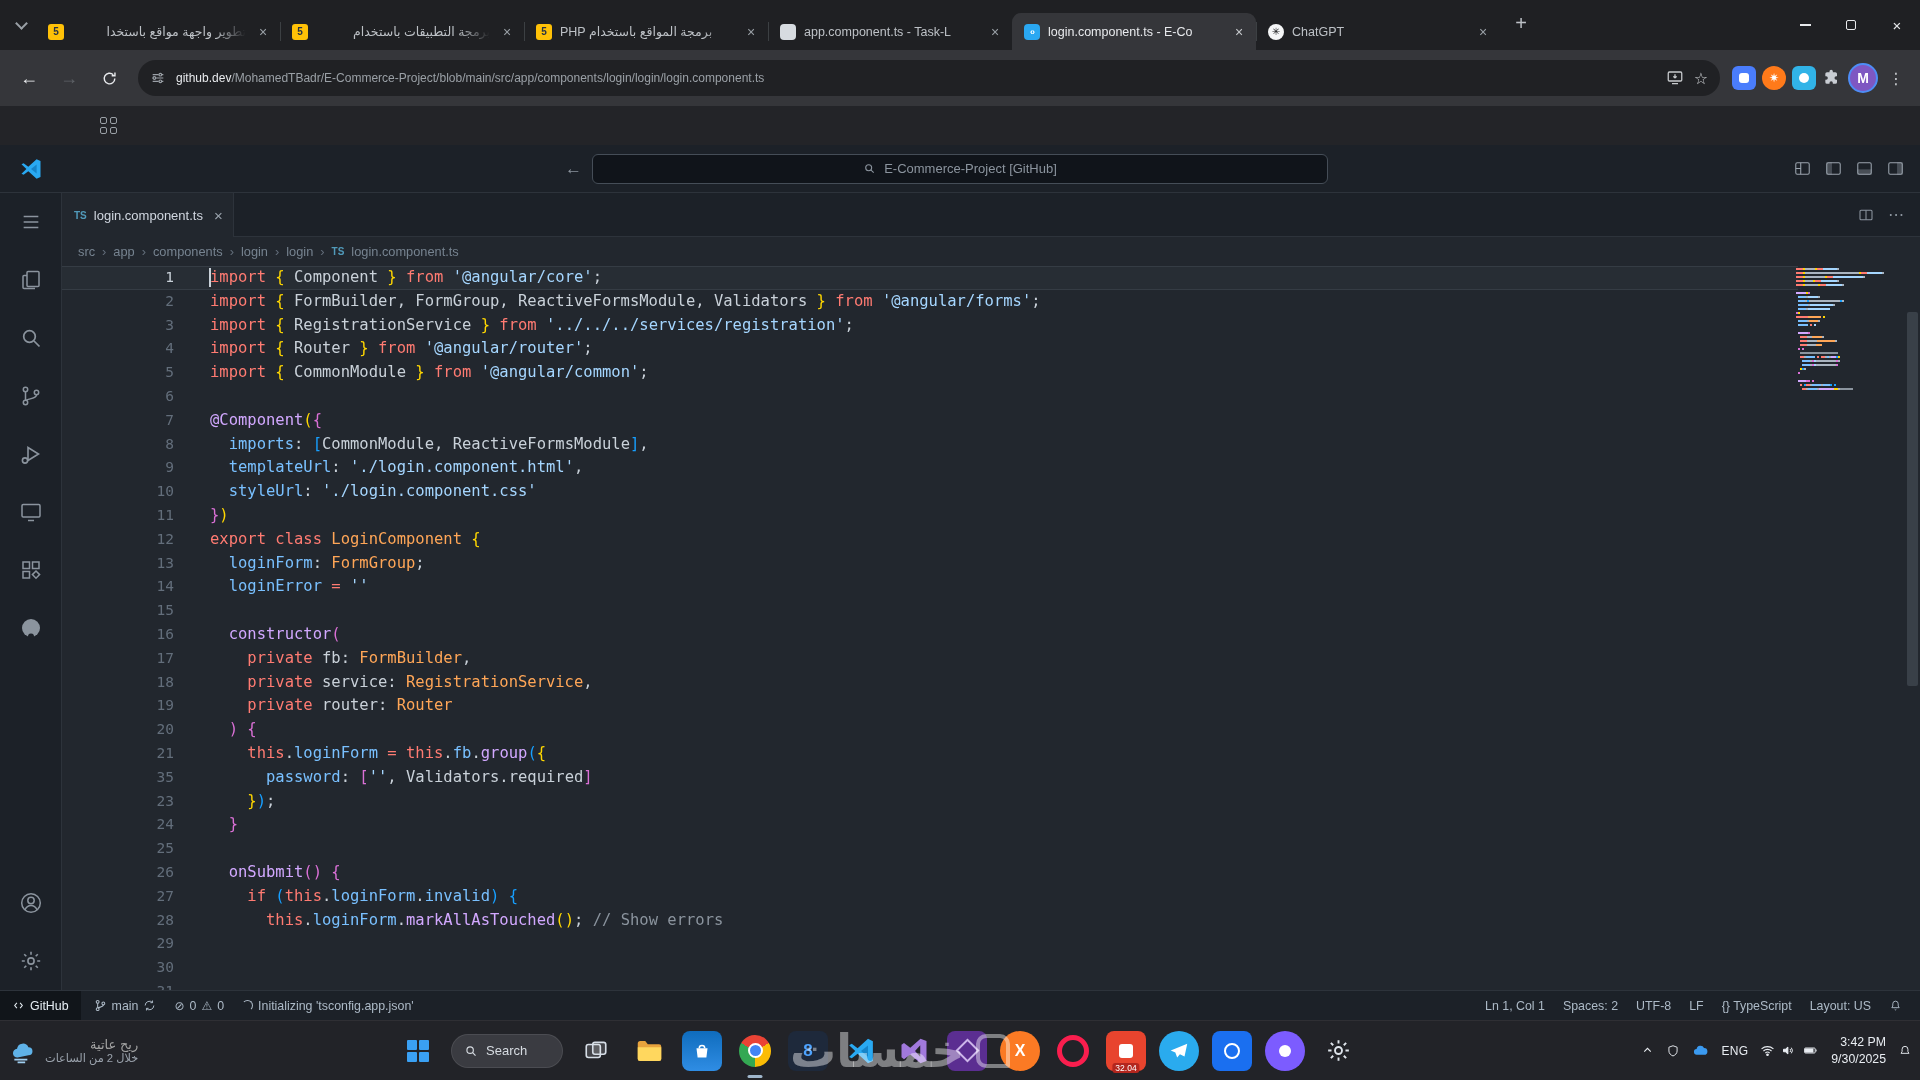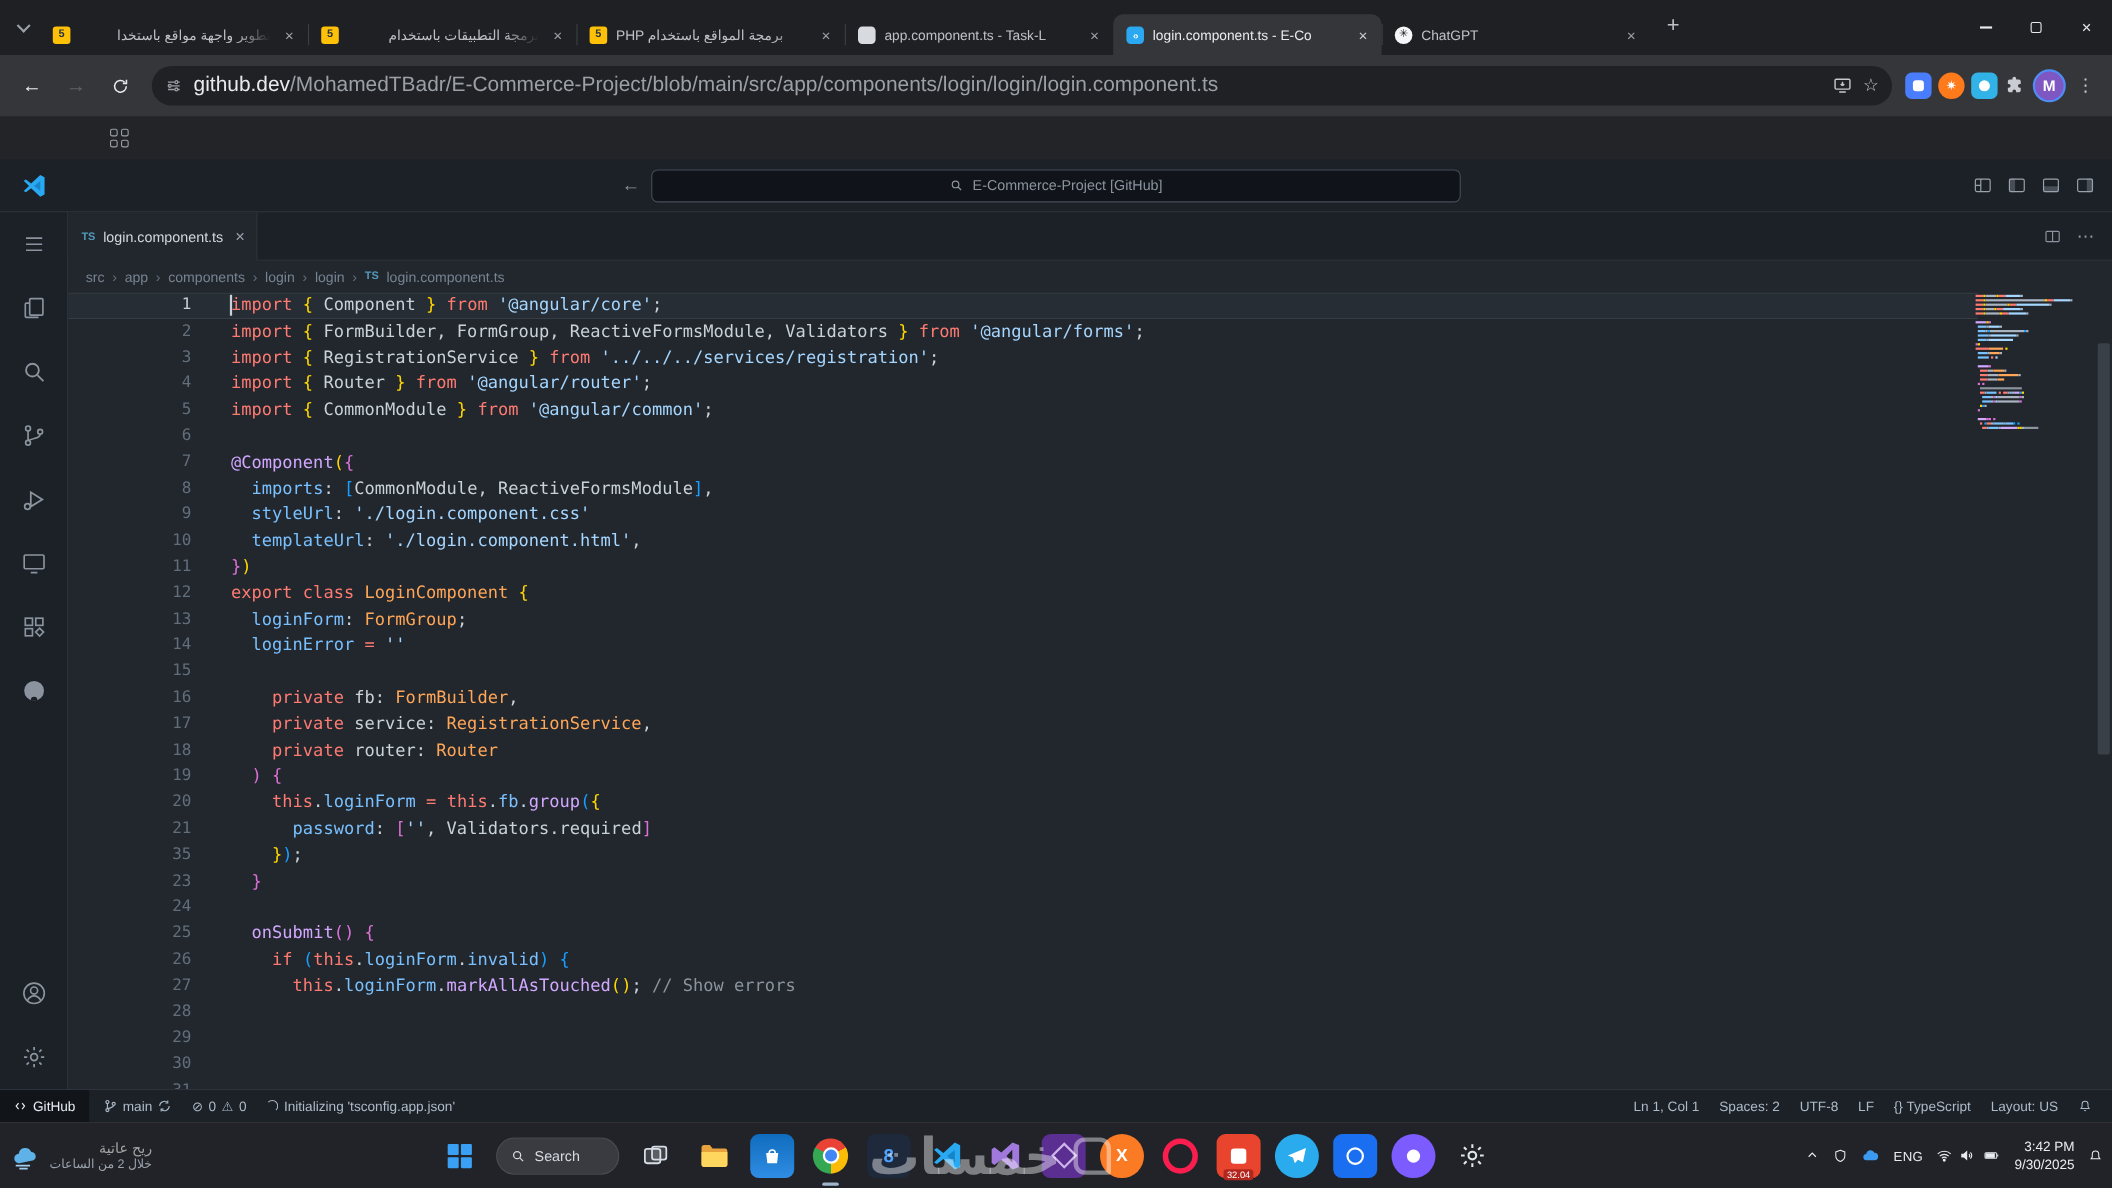--- a/index.html
+++ b/index.html
@@ -32,21 +32,21 @@
 .win-btn{width:46px;height:100%;display:flex;align-items:center;justify-content:center;color:#e8eaed}
 .win-btn .bar{width:11px;height:1.5px;background:#e8eaed}
 .win-btn .sq{width:10px;height:10px;border:1.4px solid #e8eaed;border-radius:2px}
 .win-btn.close{font-size:15px}
 
 
 .toolbar{height:56px;background:#35363a;display:flex;align-items:center;padding:0 12px;gap:6px;flex:0 0 auto}
 .nav-btn{width:34px;height:34px;border-radius:50%;display:flex;align-items:center;justify-content:center;font-size:18px;color:#e8eaed}
 .nav-btn.dim{color:#5f6368}
 .omnibox{flex:1;height:36px;background:#202124;border-radius:18px;display:flex;align-items:center;padding:0 12px;margin:0 6px;gap:10px;min-width:0}
-.omnibox .url{font-size:19px;white-space:nowrap;overflow:hidden;flex:1}
+.omnibox .url{font-size:12px;white-space:nowrap;overflow:hidden;flex:1}
 .url .domain{color:#e8eaed}
 .url .path{color:#9aa0a6}
 .om-ic{color:#9aa0a6;flex:0 0 auto}
 .ext-ic{width:24px;height:24px;border-radius:6px;flex:0 0 auto;display:flex;align-items:center;justify-content:center}
 .ext-blue{background:#4a7dfc}.ext-blue::after{content:"";width:10px;height:10px;border-radius:3px;background:#fff}
 .ext-orange{background:#ff7a1a;border-radius:50%}.ext-orange::after{content:"✷";color:#fff;font-size:12px}
 .ext-teal{background:#31b3e7}.ext-teal::after{content:"";width:10px;height:10px;border-radius:50%;background:#fff}
 .avatar{width:30px;height:30px;border-radius:50%;background:#7e57c2;color:#fff;font-size:14px;font-weight:bold;display:flex;align-items:center;justify-content:center;border:2px solid #4e8df6}
 .kebab{color:#c7cacd;font-size:16px;width:24px;text-align:center}
 
@@ -440,27 +440,28 @@
             </div>
           <div id="code">
               <div class="code-line"><span class="tok-k">import </span><span class="tok-b1">{</span><span class="tok-t"> Component </span><span class="tok-b1">}</span><span class="tok-k"> from </span><span class="tok-s">'@angular/core'</span><span class="tok-t">;</span></div>
               <div class="code-line"><span class="tok-k">import </span><span class="tok-b1">{</span><span class="tok-t"> FormBuilder, FormGroup, ReactiveFormsModule, Validators </span><span class="tok-b1">}</span><span class="tok-k"> from </span><span class="tok-s">'@angular/forms'</span><span class="tok-t">;</span></div>
               <div class="code-line"><span class="tok-k">import </span><span class="tok-b1">{</span><span class="tok-t"> RegistrationService </span><span class="tok-b1">}</span><span class="tok-k"> from </span><span class="tok-s">'../../../services/registration'</span><span class="tok-t">;</span></div>
               <div class="code-line"><span class="tok-k">import </span><span class="tok-b1">{</span><span class="tok-t"> Router </span><span class="tok-b1">}</span><span class="tok-k"> from </span><span class="tok-s">'@angular/router'</span><span class="tok-t">;</span></div>
               <div class="code-line"><span class="tok-k">import </span><span class="tok-b1">{</span><span class="tok-t"> CommonModule </span><span class="tok-b1">}</span><span class="tok-k"> from </span><span class="tok-s">'@angular/common'</span><span class="tok-t">;</span></div>
               <div class="code-line"></div>
               <div class="code-line"><span class="tok-f">@Component</span><span class="tok-b1">(</span><span class="tok-b2">{</span></div>
               <div class="code-line"><span class="tok-t">  </span><span class="tok-p">imports</span><span class="tok-t">: </span><span class="tok-b3">[</span><span class="tok-t">CommonModule, ReactiveFormsModule</span><span class="tok-b3">]</span><span class="tok-t">,</span></div>
+              <div class="code-line"><span class="tok-t">  </span><span class="tok-p">templateUrl</span><span class="tok-t">: </span><span class="tok-s">'./login.component.html'</span><span class="tok-t">,</span></div>
               <div class="code-line"><span class="tok-t">  </span><span class="tok-p">styleUrl</span><span class="tok-t">: </span><span class="tok-s">'./login.component.css'</span></div>
-              <div class="code-line"><span class="tok-t">  </span><span class="tok-p">templateUrl</span><span class="tok-t">: </span><span class="tok-s">'./login.component.html'</span><span class="tok-t">,</span></div>
               <div class="code-line"><span class="tok-b2">}</span><span class="tok-b1">)</span></div>
               <div class="code-line"><span class="tok-k">export class </span><span class="tok-o">LoginComponent</span><span class="tok-t"> </span><span class="tok-b1">{</span></div>
               <div class="code-line"><span class="tok-t">  </span><span class="tok-p">loginForm</span><span class="tok-t">: </span><span class="tok-o">FormGroup</span><span class="tok-t">;</span></div>
               <div class="code-line"><span class="tok-t">  </span><span class="tok-p">loginError</span><span class="tok-t"> </span><span class="tok-k">=</span><span class="tok-t"> </span><span class="tok-s">''</span></div>
               <div class="code-line"></div>
+              <div class="code-line"><span class="tok-t">  </span><span class="tok-f">constructor</span><span class="tok-b2">(</span></div>
               <div class="code-line"><span class="tok-t">    </span><span class="tok-k">private</span><span class="tok-t"> fb: </span><span class="tok-o">FormBuilder</span><span class="tok-t">,</span></div>
               <div class="code-line"><span class="tok-t">    </span><span class="tok-k">private</span><span class="tok-t"> service: </span><span class="tok-o">RegistrationService</span><span class="tok-t">,</span></div>
               <div class="code-line"><span class="tok-t">    </span><span class="tok-k">private</span><span class="tok-t"> router: </span><span class="tok-o">Router</span></div>
               <div class="code-line"><span class="tok-t">  </span><span class="tok-b2">)</span><span class="tok-t"> </span><span class="tok-b2">{</span></div>
               <div class="code-line"><span class="tok-t">    </span><span class="tok-k">this</span><span class="tok-t">.</span><span class="tok-p">loginForm</span><span class="tok-t"> </span><span class="tok-k">=</span><span class="tok-t"> </span><span class="tok-k">this</span><span class="tok-t">.</span><span class="tok-p">fb</span><span class="tok-t">.</span><span class="tok-f">group</span><span class="tok-b3">(</span><span class="tok-b1">{</span></div>
               <div class="code-line"><span class="tok-t">      </span><span class="tok-p">password</span><span class="tok-t">: </span><span class="tok-b2">[</span><span class="tok-s">''</span><span class="tok-t">, Validators.required</span><span class="tok-b2">]</span></div>
               <div class="code-line"><span class="tok-t">    </span><span class="tok-b1">}</span><span class="tok-b3">)</span><span class="tok-t">;</span></div>
               <div class="code-line"><span class="tok-t">  </span><span class="tok-b2">}</span></div>
               <div class="code-line"></div>
               <div class="code-line"><span class="tok-t">  </span><span class="tok-f">onSubmit</span><span class="tok-b2">(</span><span class="tok-b2">)</span><span class="tok-t"> </span><span class="tok-b2">{</span></div>

